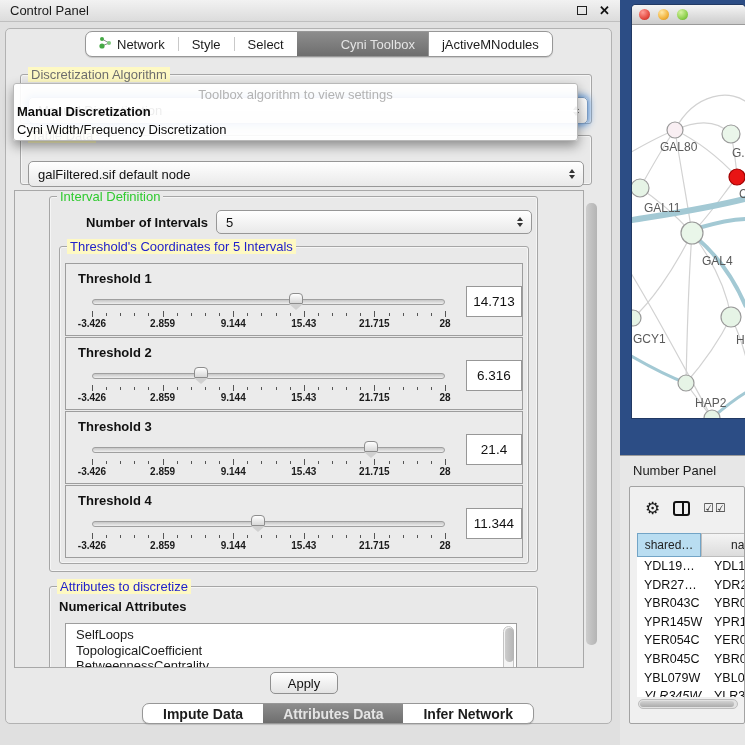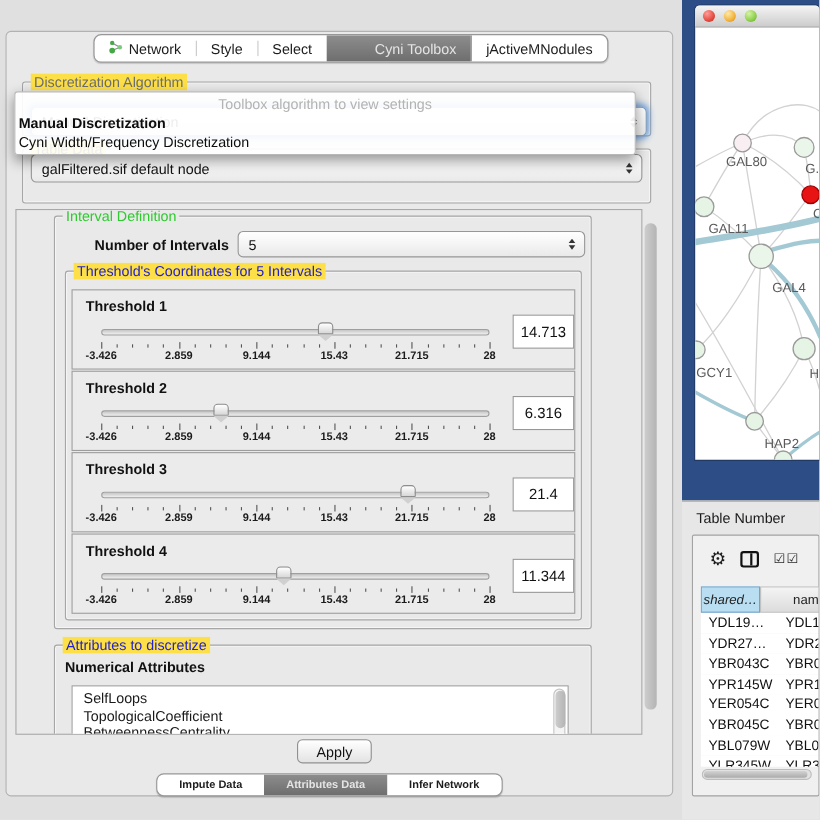--- a/index.html
+++ b/index.html
@@ -27,27 +27,27 @@
   
   .seg-bar { display:flex; align-items:stretch; background:#fff;
     border:1px solid #979797; border-radius:7px; overflow:hidden;
     box-shadow:0 1px 1px rgba(0,0,0,0.15); }
   .seg { display:flex; align-items:center; padding:0 13px; font-size:13px;
     color:#1c1c1c; white-space:nowrap; }
   .seg.sel { background:linear-gradient(#8d8d8d,#6e6e6e); color:#e4e4e4;padding-left:44px; }
   .seg-div { width:1px; background:#c9c9c9; margin:5px 0; }
   #top-tabs { left:85px; top:31px; height:26px; }
   #bottom-tabs { left:142px; top:703px; height:21px; }
-  #bottom-tabs .seg { font-size:10px; font-weight:600; padding:0 20px; }
+  #bottom-tabs .seg { font-size:14px; font-weight:600; padding:0 20px; }
   .net-ico { margin-right:5px; display:inline-block; }
 
   
   .group { position:absolute; border:1px solid #a6a6a6; border-radius:3px;
     box-shadow:inset 0 0 0 1px rgba(255,255,255,0.55); }
-  .group-label { position:absolute; top:-8px; left:7px; background:#fde047;
+  .group-label { position:absolute; top:-8px; left:7px; background:#fef9c3;
     padding:0 3px; font-size:13px; line-height:15px; white-space:nowrap; }
   .gl-gray { color:#6e6e6e; } .gl-green { color:#2fca2f; } .gl-blue { color:#2222cc; }
   .gl-dark { color:#2a2a2a; }
 
   
   .combo { position:absolute; display:flex; align-items:center;
     background:linear-gradient(#ffffff,#e9e9e9); border:1px solid #979797;
     border-radius:5px; padding:0 22px 0 9px; font-size:13px; color:#111; }
   .combo .arrows { position:absolute; right:8px; top:50%; transform:translateY(-50%);
     display:flex; flex-direction:column; gap:2px; }
@@ -150,20 +150,26 @@
     background:linear-gradient(#d2d2d2,#ababab); border-radius:4px; }
 
   .bold { font-weight:700; }
   .lab13 { font-size:13px; color:#111; position:absolute; }
 </style>
 </head>
 <body>
 
 <div id="left-panel" class="abs">
 
+  <div id="titlebar" class="abs">
+    <span>Control Panel</span>
+    <span class="spacer"></span>
+    <span class="win-float"></span>
+    <span class="win-close">✕</span>
+  </div>
 
   <div id="outer-panel" class="abs"></div>
 
   <div id="top-tabs" class="seg-bar abs">
     <div class="seg">
       <span class="net-ico">
         <svg width="13" height="13">
             <line x1="3" y1="3" x2="10" y2="7" stroke="#8a8a8a"></line>
             <line x1="3" y1="10" x2="10" y2="7" stroke="#8a8a8a"></line>
             <circle cx="3" cy="3" r="2" fill="#45a845"></circle>
@@ -196,21 +202,21 @@
       <span>Manual Discretization</span>
     <span class="arrows">
         <i class="up"></i>
         <i class="down"></i>
       </span>
   </div>
 
   <div class="group" style="left:20px; top:135px; width:572px; height:50px;">
     <span class="group-label gl-dark">Table Data</span>
   </div>
-  <div class="combo abs" style="left:28px; top:140px; width:556px; height:26px;">
+  <div class="combo abs" style="left:28px; top:161px; width:556px; height:26px;">
     <span>galFiltered.sif default node</span>
     <span class="arrows">
         <i class="up"></i>
         <i class="down"></i>
       </span>
   </div>
 
   <div id="algo-popup" class="abs">
     <div class="prompt">Toolbox algorithm to view settings</div>
     <div class="opt sel">Manual Discretization</div>
@@ -484,31 +490,31 @@
         <text x="12" y="187" font-size="12" fill="#5a5a5a" font-family="Liberation Sans, sans-serif">GAL11</text>
         <text x="70" y="240" font-size="12" fill="#5a5a5a" font-family="Liberation Sans, sans-serif">GAL4</text>
         <text x="104" y="319" font-size="12" fill="#5a5a5a" font-family="Liberation Sans, sans-serif">H</text>
         <text x="1" y="318" font-size="12" fill="#5a5a5a" font-family="Liberation Sans, sans-serif">GCY1</text>
         <text x="63" y="382" font-size="12" fill="#5a5a5a" font-family="Liberation Sans, sans-serif">HAP2</text>
       </svg>
   </div>
 </div>
 
 <div id="table-area" class="abs">
-  <span id="table-title">Table Number</span>
+  <span id="table-title">Number Panel</span>
   <div id="table-sub">
     <div id="tbl-toolbar">
       <span class="gear">⚙</span>
       <span class="cols-ico"></span>
       <span class="chk">☑☑</span>
     </div>
     <div id="tbl-region">
       <div id="tbl">
         <div class="hdr-row">
-          <div class="hdr-cell sel" style="width:54px;font-style:italic;">shared…</div>
+          <div class="hdr-cell sel" style="width:64px;">shared…</div>
           <div class="hdr-cell" style="width:90px;">name</div>
         </div>
         <div id="tbl-rows">
             <div class="t-row">
               <div class="t-cell" style="width:70px;">YDL19…</div>
               <div class="t-cell" style="width:90px;">YDL1</div>
             </div>
             <div class="t-row">
               <div class="t-cell" style="width:70px;">YDR27…</div>
               <div class="t-cell" style="width:90px;">YDR2</div>
@@ -527,21 +533,21 @@
             </div>
             <div class="t-row">
               <div class="t-cell" style="width:70px;">YBR045C</div>
               <div class="t-cell" style="width:90px;">YBR0</div>
             </div>
             <div class="t-row">
               <div class="t-cell" style="width:70px;">YBL079W</div>
               <div class="t-cell" style="width:90px;">YBL0</div>
             </div>
             <div class="t-row">
-              <div class="t-cell" style="width:70px;">YLR345W</div>
+              <div class="t-cell" style="width:70px;font-style:italic;">YLR345W</div>
               <div class="t-cell" style="width:90px;">YLR3</div>
             </div>
           </div>
       </div>
     </div>
     <div class="hscroll">
         <div class="thumb"></div>
       </div>
   </div>
 </div>

